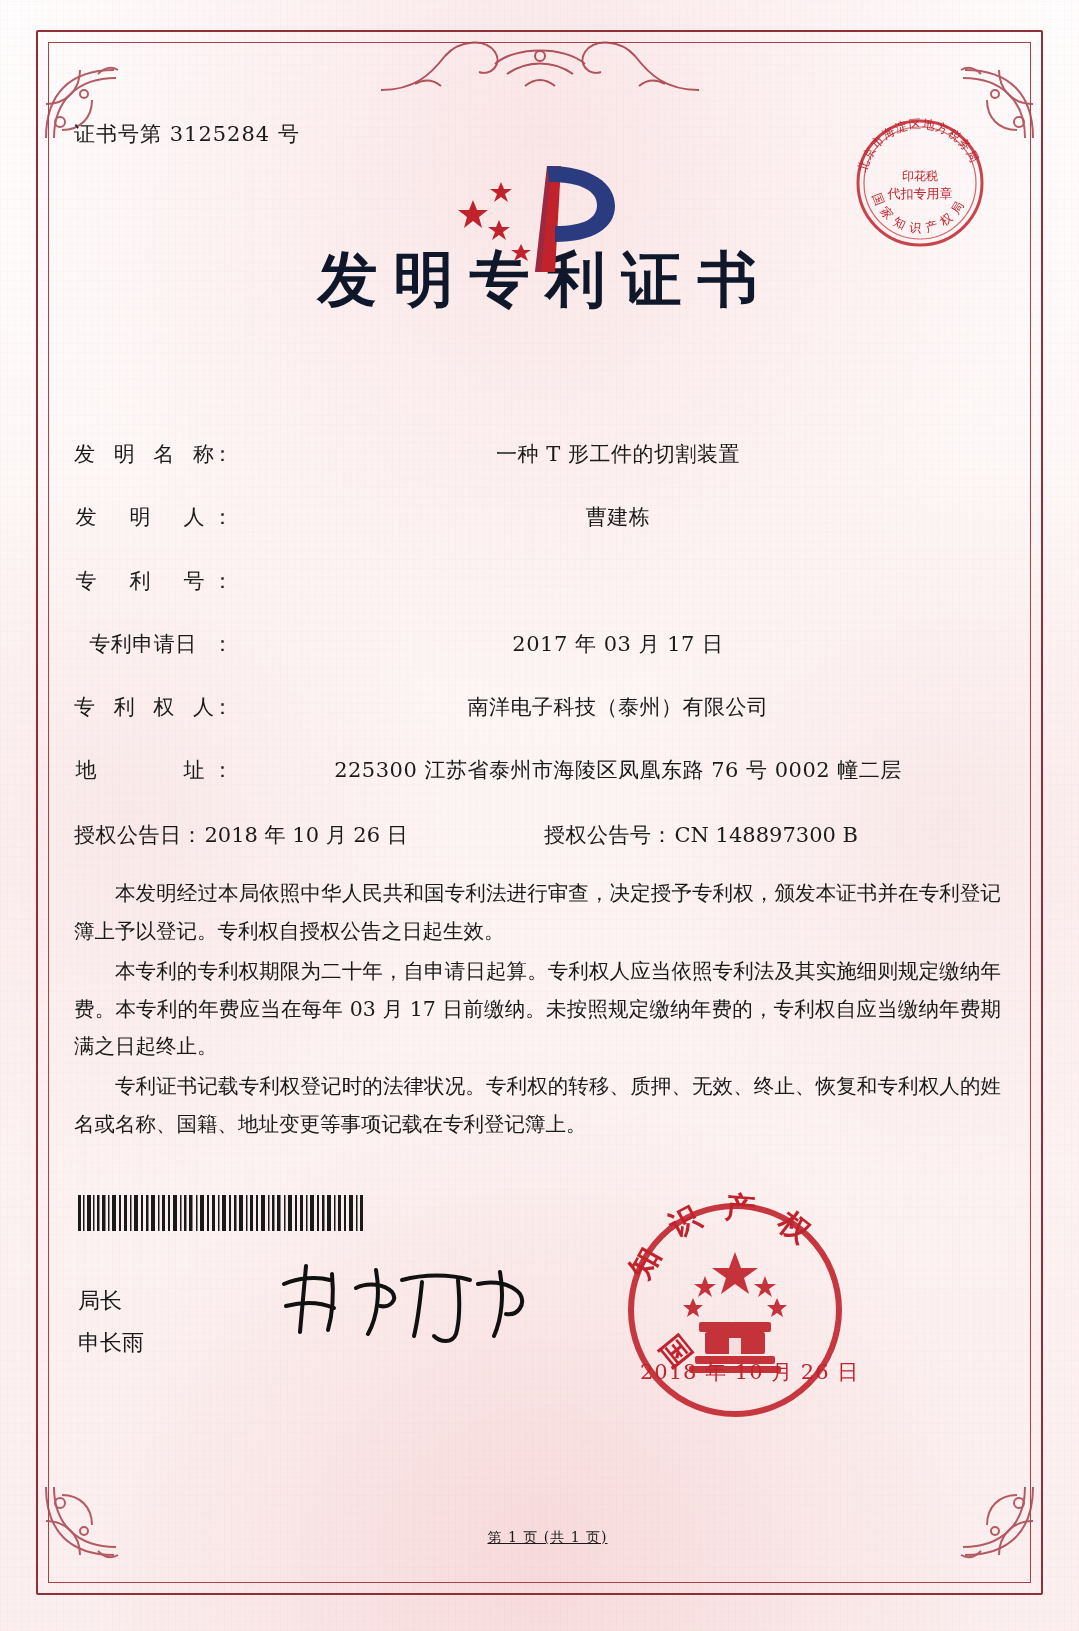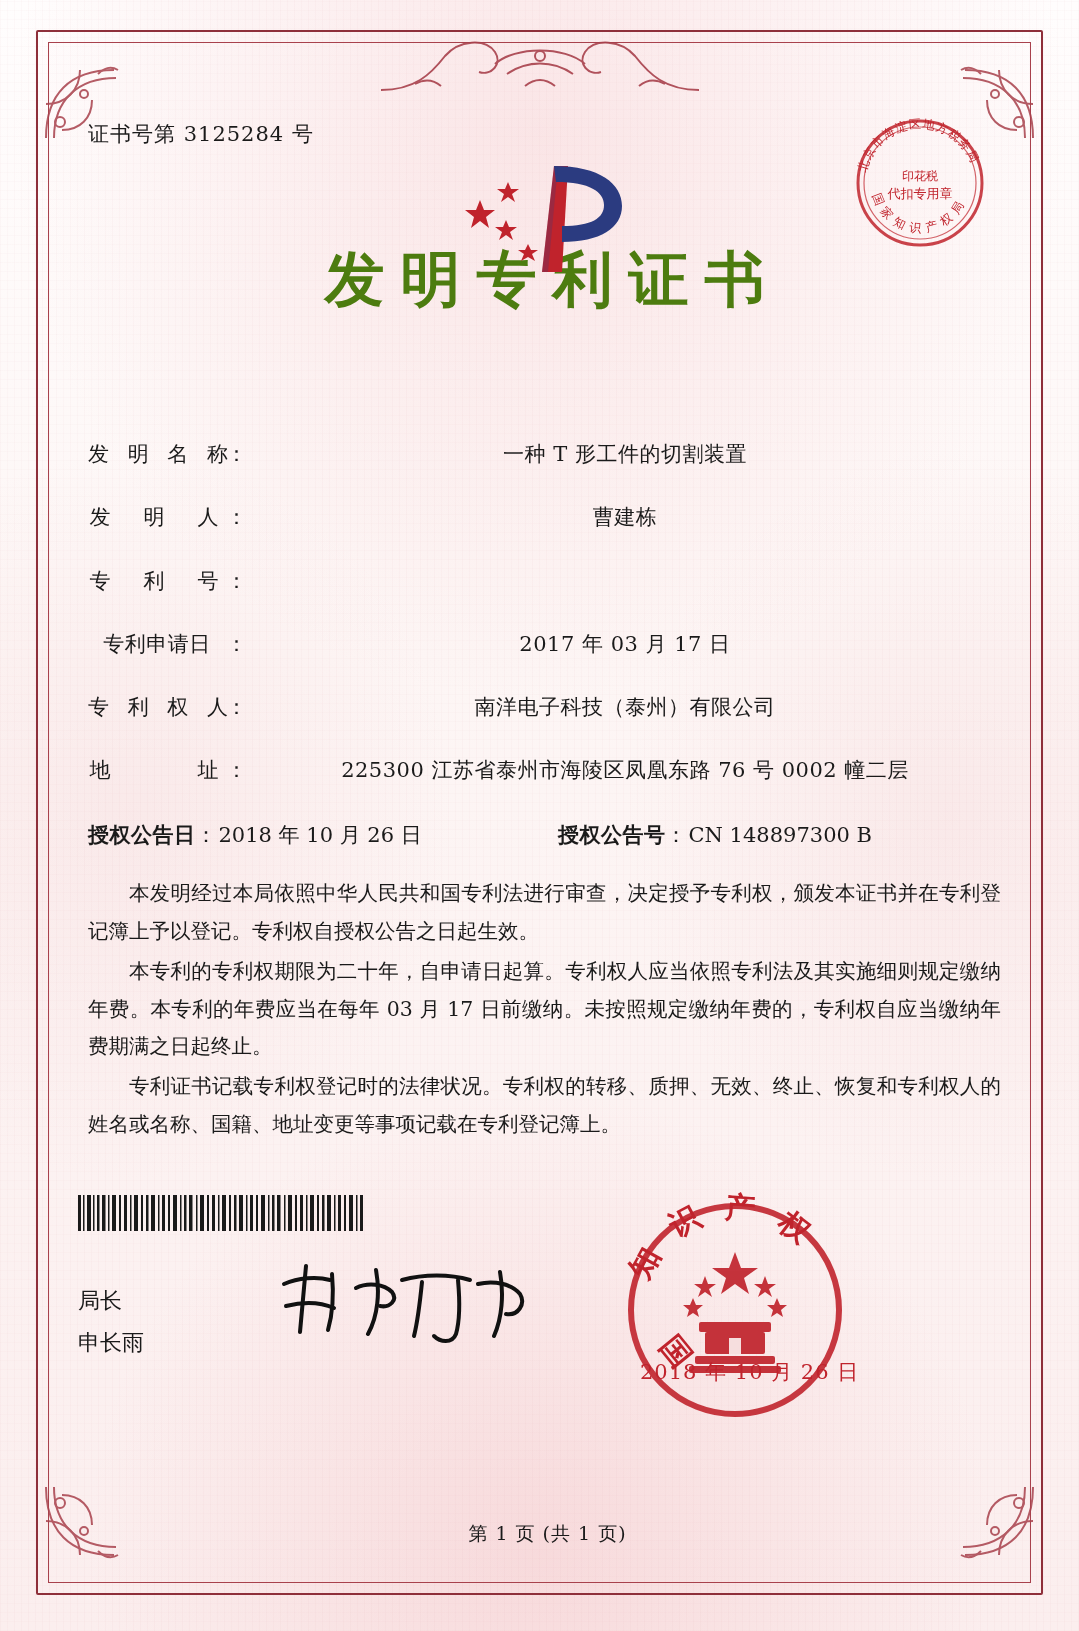--- a/index.html
+++ b/index.html
@@ -41,59 +41,59 @@
   .orn{position:absolute;color:#a8414c;opacity:.85;font-size:40px;line-height:1;}
   .orn.tl{left:40px;top:34px;transform:rotate(0deg);}
   .orn.tr{right:40px;top:34px;transform:scaleX(-1);}
   .orn.bl{left:40px;bottom:40px;transform:scaleY(-1);}
   .orn.br{right:40px;bottom:40px;transform:scale(-1,-1);}
   .top-scroll{
     position:absolute;left:50%;top:34px;transform:translateX(-50%);
     width:330px;height:62px;opacity:.9;
   }
   .content{
-    position:absolute;left:88px;top:120px;right:78px;
+    position:absolute;left:74px;top:120px;right:78px;
   }
   .cert-no{
     font-size:21px;letter-spacing:1px;
     font-family:"DejaVu Serif","Liberation Serif",serif;
   }
   .logo-wrap{
     position:absolute;left:50%;top:28px;transform:translateX(-50%);
     width:190px;height:130px;
   }
   .title{
     text-align:center;
     font-size:60px;
     font-weight:700;
     letter-spacing:16px;
     margin:92px 0 0 0;
     padding-left:16px;
     font-family:"DejaVu Serif","Liberation Serif",serif;
-    color:#4d7c0f;
+    color:#0f172a;
   }
   .fields{margin-top:120px;text-align:center;}
   .field{
     display:flex;align-items:baseline;
     font-size:21px;
     margin-bottom:36px;
     line-height:1.3;
   }
   .flabel{
     width:138px;flex:0 0 138px;
     letter-spacing:6px;
     white-space:nowrap;
   }
   .flabel.tight{letter-spacing:0.5px;}
   .fsep{margin:0 2px 0 0;}
   .fvalue{flex:1;letter-spacing:.5px;}
   .row2{display:flex;align-items:baseline;font-size:21px;margin-bottom:26px;}
   .row2 .cell{display:flex;align-items:baseline;}
   .row2 .cell.first{width:470px;flex:0 0 470px;}
-  .row2 .lab{letter-spacing:.5px;white-space:nowrap;font-weight:bold;}
+  .row2 .lab{letter-spacing:.5px;white-space:nowrap;}
   .paras{margin-top:16px;font-size:20.5px;line-height:1.85;text-align:justify;}
   .paras p{margin:0 0 2px 0;text-indent:2em;}
   .barcode{
     position:absolute;left:78px;top:1195px;
     width:290px;height:36px;
   }
   .sig-block{
     position:absolute;left:78px;top:1280px;
     font-size:22px;line-height:1.9;
   }
@@ -104,21 +104,21 @@
   .seal-main{
     position:absolute;left:615px;top:1190px;
     width:240px;height:240px;
   }
   .seal-top{
     position:absolute;right:84px;top:108px;
     width:150px;height:150px;
   }
   .footer{
     position:absolute;left:16px;right:0;bottom:84px;
-    text-align:center;font-size:19px;letter-spacing:1px;
+    text-align:center;font-size:14px;letter-spacing:1px;text-decoration:underline;
   }
   .seal-date{
     position:absolute;left:640px;top:1358px;
     font-size:21px;color:#c0232c;letter-spacing:1px;
   }
 </style>
 </head>
 <body>
 
 <div class="paper"></div>

